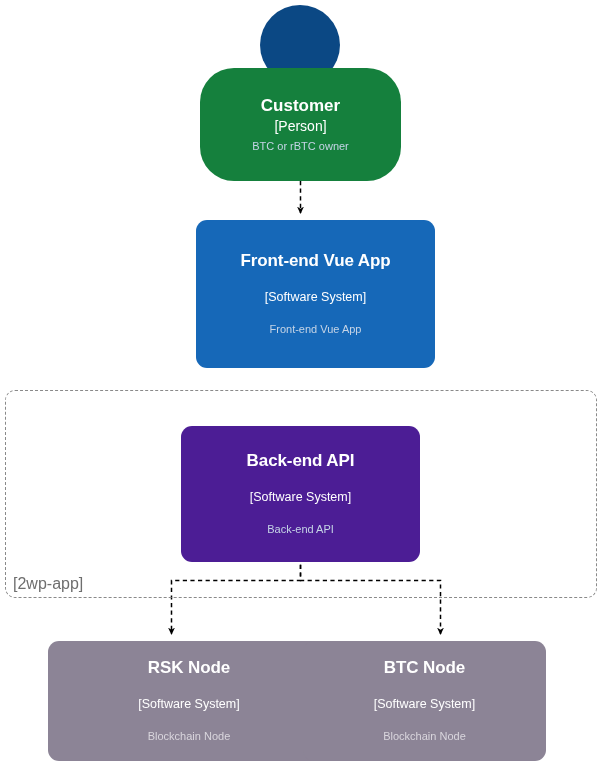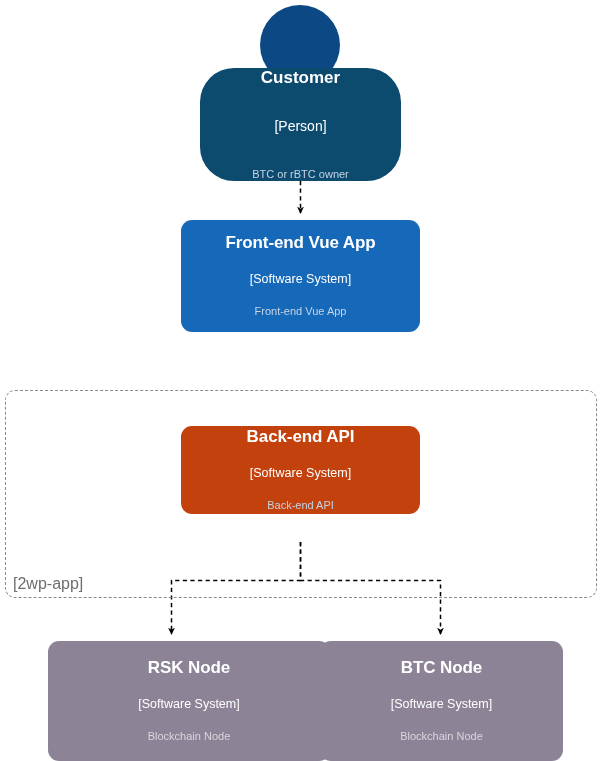--- a/index.html
+++ b/index.html
@@ -147,44 +147,44 @@
     <g>
       <path d="M 300.5 542 L 300.5 580.5 L 440.5 580.5 L 440.5 634" fill="none" stroke="#000000" stroke-width="1.5" stroke-dasharray="4.2,3.4" marker-end="url(#arrowhead)"></path>
     </g>
   </svg>
 
   <div class="boundary" style="left:5px; top:390px; width:592px; height:208px;"></div>
   <div class="boundary-sublabel" style="left:13px; top:575px;">[2wp-app]</div>
 
   <div class="person-group" style="left:0px; top:0px; width:601px; height:182px;">
     <div class="person-head" style="left:260px; top:5px; width:80px; height:80px; background:#0b4884;"></div>
-    <div class="person-body" style="left:200px; top:68px; width:201px; height:113px; background:#0c4a6e;justify-content:space-between;">
+    <div class="person-body" style="left:200px; top:68px; width:201px; height:113px; background:#15803d;">
       <div class="n-title">Customer</div>
       <div class="n-type">[Person]</div>
       <div class="n-desc" style="color:#c5d4e6;">BTC or rBTC owner</div>
     </div>
   </div>
 
-  <div class="node" style="left:181px; top:220px; width:239px; height:112px; background:#1668b8;">
+  <div class="node" style="left:196px; top:220px; width:239px; height:148px; background:#1668b8;">
     <div class="n-title">Front-end Vue App</div>
     <div class="n-type">[Software System]</div>
     <div class="n-desc" style="color:#c5d4e6;">Front-end Vue App</div>
   </div>
 
-  <div class="node" style="left:181px; top:426px; width:239px; height:88px; background:#c2410c;">
+  <div class="node" style="left:181px; top:426px; width:239px; height:136px; background:#4c1d95;">
     <div class="n-title">Back-end API</div>
     <div class="n-type">[Software System]</div>
     <div class="n-desc" style="color:#c5d4e6;">Back-end API</div>
   </div>
 
   <div class="node" style="left:48px; top:641px; width:282px; height:120px; background:#8c8496;">
     <div class="n-title">RSK Node</div>
     <div class="n-type">[Software System]</div>
     <div class="n-desc" style="color:#d9d6dd;">Blockchain Node</div>
   </div>
 
-  <div class="node" style="left:320px; top:641px; width:243px; height:120px; background:#8c8496;">
+  <div class="node" style="left:303px; top:641px; width:243px; height:120px; background:#8c8496;">
     <div class="n-title">BTC Node</div>
     <div class="n-type">[Software System]</div>
     <div class="n-desc" style="color:#d9d6dd;">Blockchain Node</div>
   </div>
 
 </div>
 
 </body></html>

